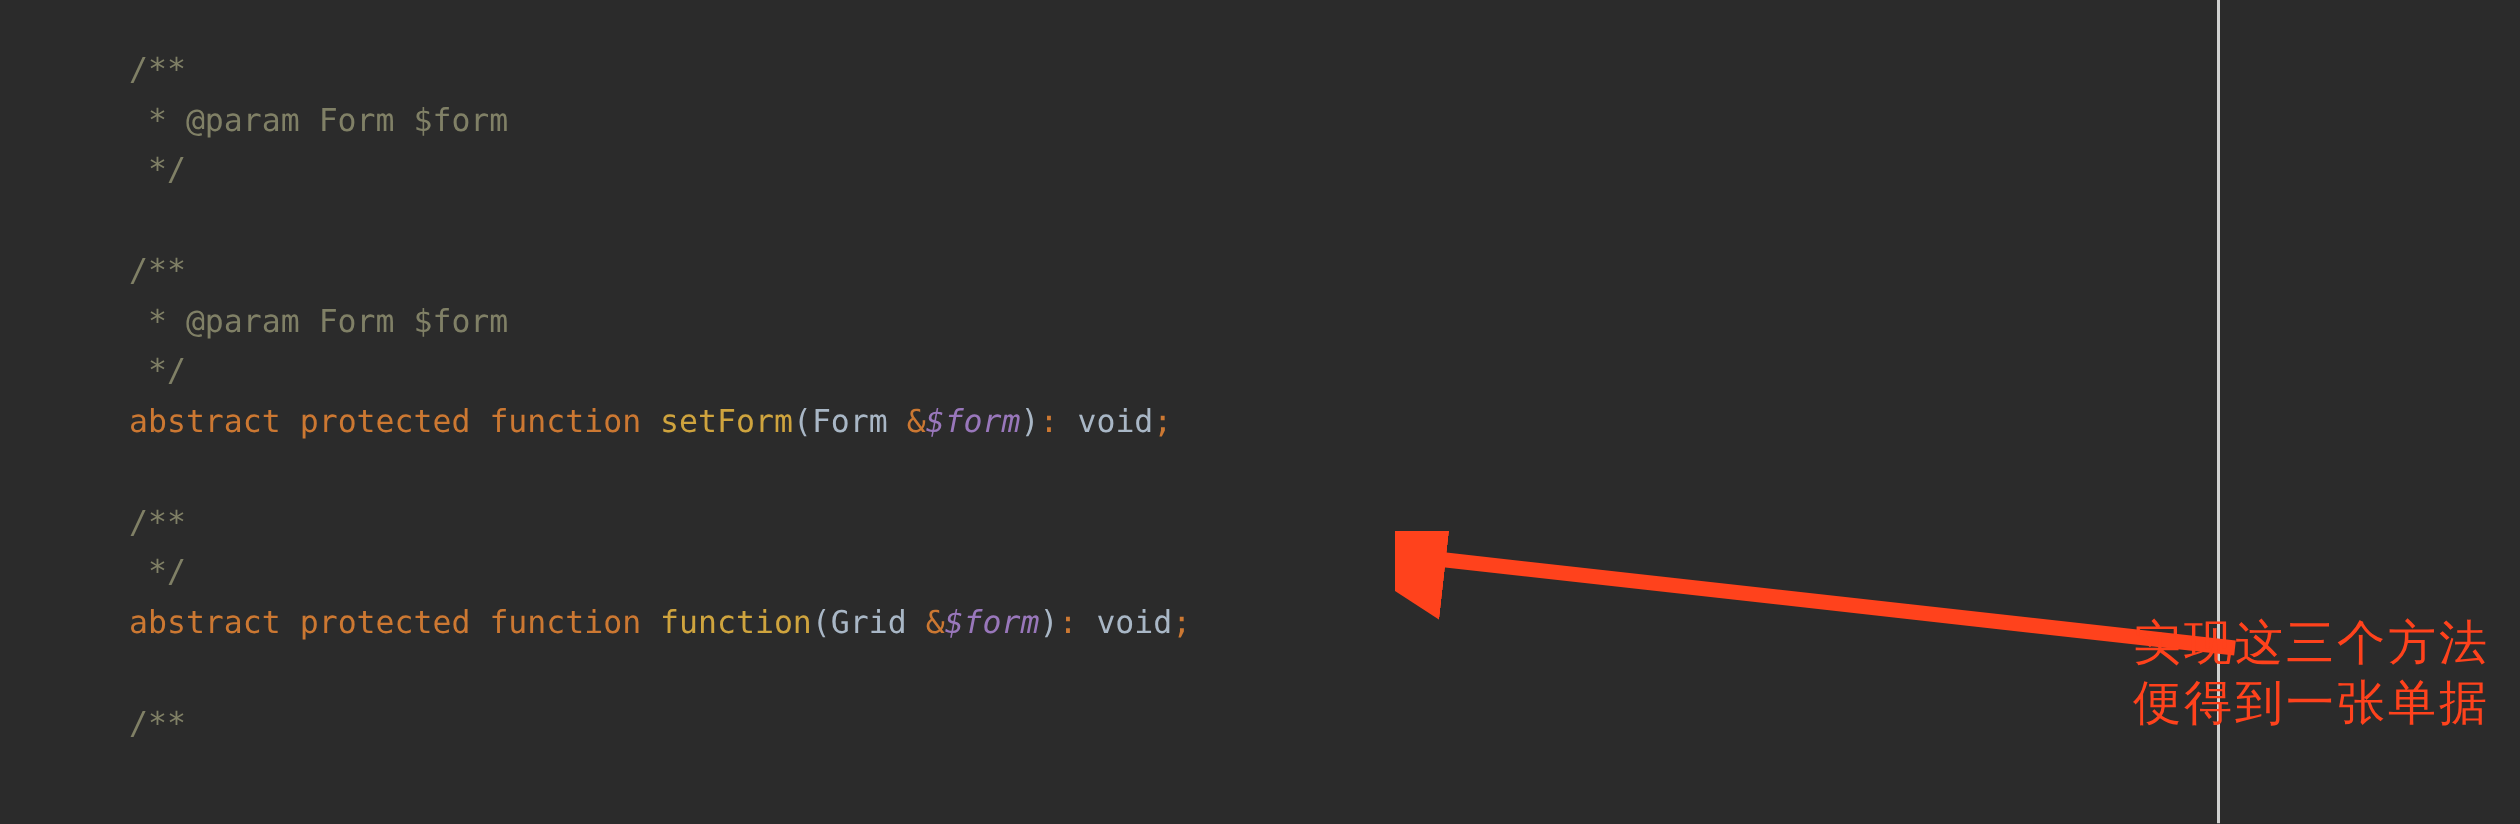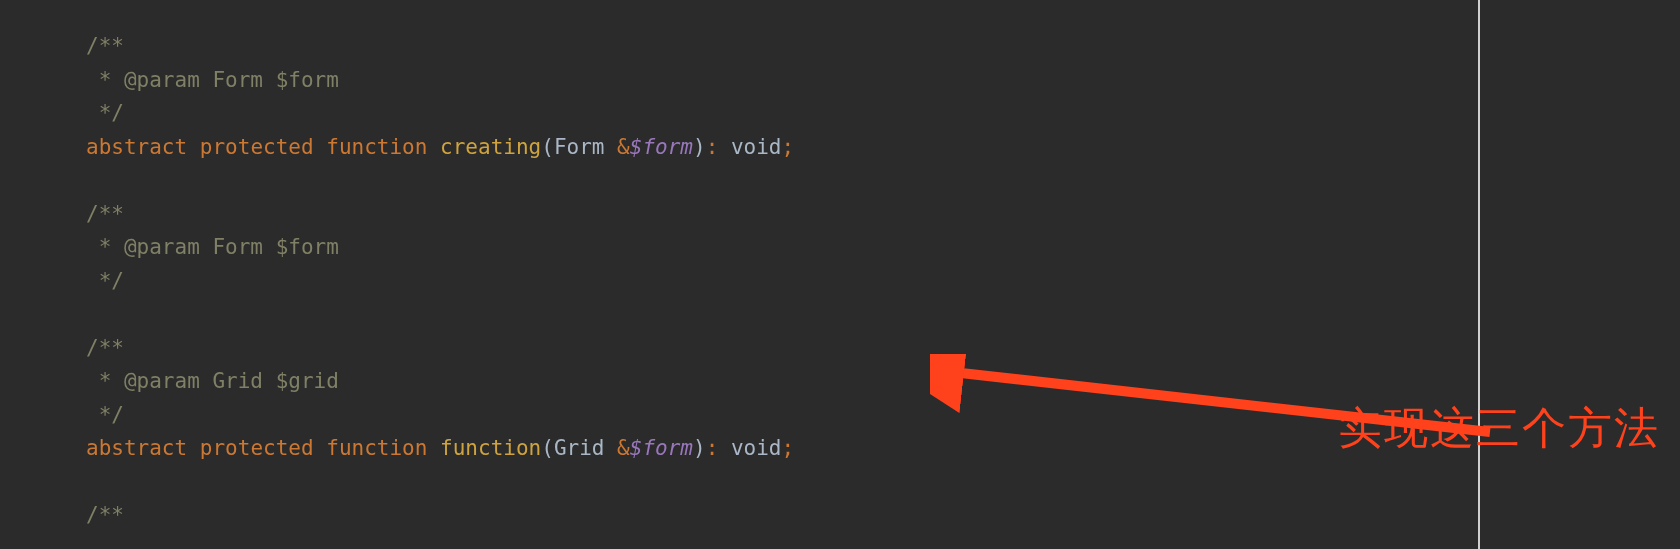--- a/index.html
+++ b/index.html
@@ -10,53 +10,53 @@
   .fn{color:#cc7832}
   .func{color:#cfa43e;font-weight:500}
   .type{color:#a9b7c6}
   .op{color:#a9b7c6}
   .amp{color:#cc7832}
   .var{color:#9977bb;font-style:italic}
   .doc{color:#808066}
   .pun{color:#cc7832}
   .void{color:#a9b7c6}
   
-  .annotation{position:absolute;right:20px;top:408px;color:#ff421c;font-family:"PingFang SC","Hiragino Sans GB","Microsoft YaHei",sans-serif;font-size:44px;line-height:40px;text-align:left;letter-spacing:2px}
+  .annotation{position:absolute;right:20px;top:408px;color:#ff421c;font-family:"PingFang SC","Hiragino Sans GB","Microsoft YaHei",sans-serif;font-size:32px;line-height:40px;text-align:left;letter-spacing:2px}
   .arrow{position:absolute;left:930px;top:354px;width:590px;height:90px;pointer-events:none}
 </style>
 </head>
 <body>
 
 <div class="editor">
 
   <div class="line doc">/**</div>
   <div class="line doc"> * @param Form $form</div>
   <div class="line doc"> */</div>
-  <div class="line"><span class="kw">abstract</span> <span class="kw2">protected</span> <span class="fn">function</span> <span class="func">creating</span><span class="op">(</span><span class="type">Form </span><span class="amp">&amp;</span><span class="var">$form</span><span class="op">)</span><span class="pun">:</span><span class="void"> void</span><span class="pun">;</span></div>
   <div class="line"></div>
 
   <div class="line doc">/**</div>
   <div class="line doc"> * @param Form $form</div>
   <div class="line doc"> */</div>
+  <div class="line"><span class="kw">abstract</span> <span class="kw2">protected</span> <span class="fn">function</span> <span class="func">setForm</span><span class="op">(</span><span class="type">Form </span><span class="amp">&amp;</span><span class="var">$form</span><span class="op">)</span><span class="pun">:</span><span class="void"> void</span><span class="pun">;</span></div>
   <div class="line"></div>
 
   <div class="line doc">/**</div>
-  <div class="line doc"> * @param Grid $grid</div>
   <div class="line doc"> */</div>
   <div class="line"><span class="kw">abstract</span> <span class="kw2">protected</span> <span class="fn">function</span> <span class="func">function</span><span class="op">(</span><span class="type">Grid </span><span class="amp">&amp;</span><span class="var">$form</span><span class="op">)</span><span class="pun">:</span><span class="void"> void</span><span class="pun">;</span></div>
   <div class="line"></div>
 
   <div class="line doc">/**</div>
 
 </div>
 
 <svg class="arrow" viewBox="0 0 590 90">
   <defs>
     <marker id="arrowhead" markerWidth="8" markerHeight="8" refX="1.2" refY="4" orient="auto">
       <polygon points="0 0, 8 4, 0 8" fill="#ff421c"></polygon>
     </marker>
   </defs>
   <line x1="560" y1="78" x2="22" y2="18" stroke="#ff421c" stroke-width="10" marker-end="url(#arrowhead)"></line>
 </svg>
 
 <div class="annotation">
   <div>实现这三个方法</div>
+  <div>便得到一张单据</div>
 </div>
 
 </body></html>

